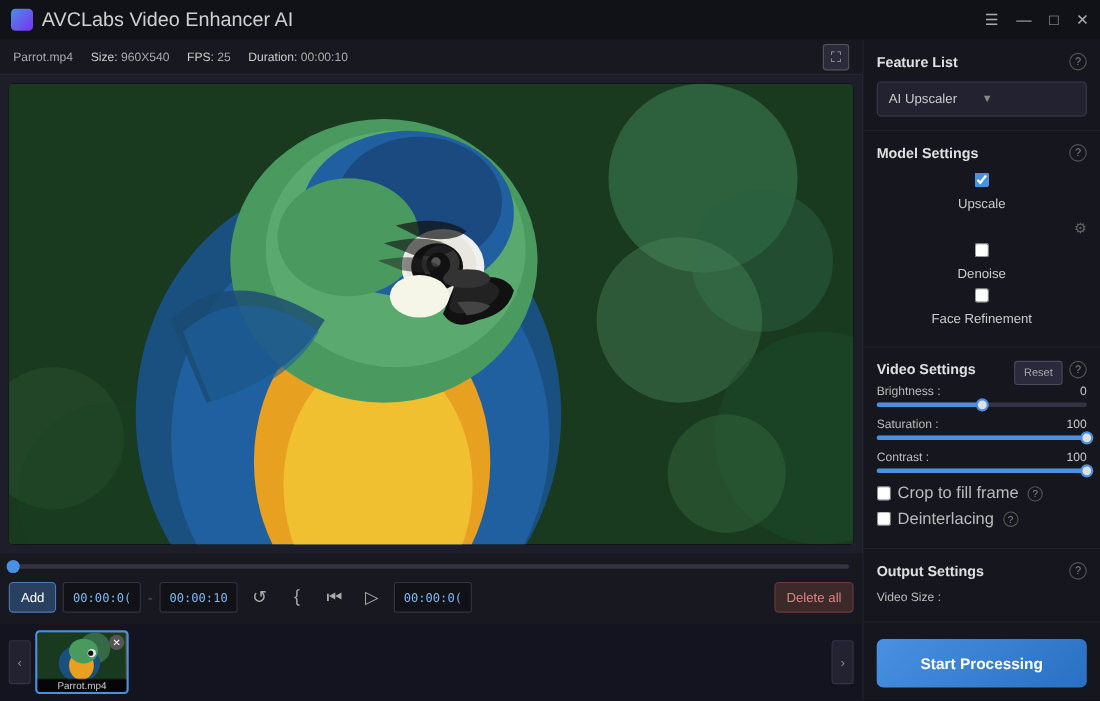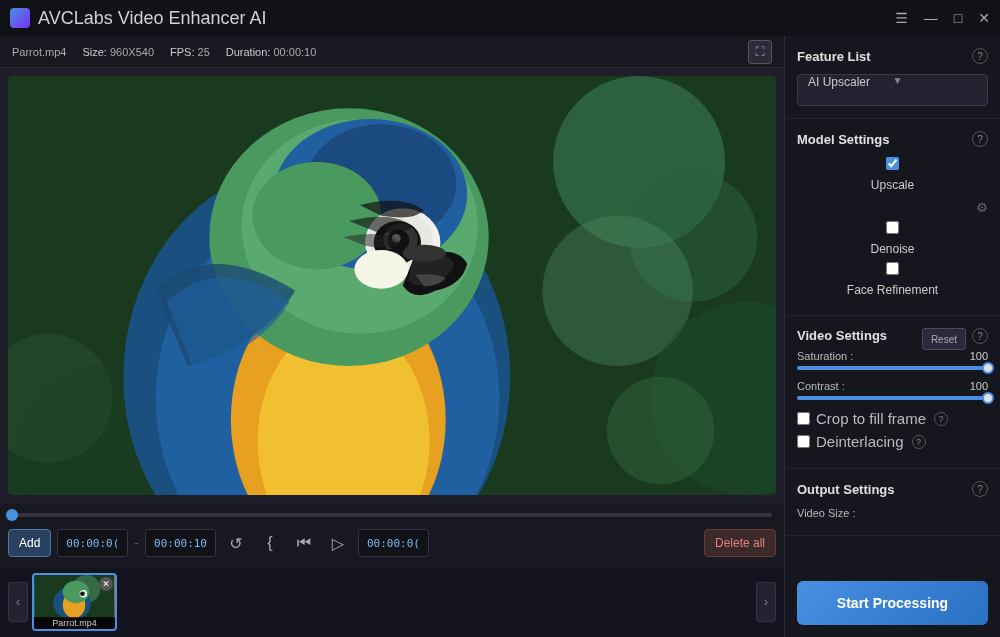--- a/index.html
+++ b/index.html
@@ -304,20 +304,21 @@
       justify-content: center;
       font-size: 10px;
       color: #888;
       cursor: pointer;
       flex-shrink: 0;
     }
 
     
     .feature-dropdown {
       display: flex;
+      align-items: center;
       background: #222230;
       border: 1px solid #3a3a4c;
       border-radius: 4px;
       padding: 0 10px;
       height: 32px;
       cursor: pointer;
     }
     .feature-dropdown span {
       flex: 1;
       font-size: 12px;
@@ -635,20 +636,30 @@
       </div>
     </div>
 
     <div class="panel-section">
       <div class="section-header-with-reset">
         <span class="section-title">Video Settings</span>
         <button class="reset-btn">Reset</button>
         <div class="help-icon" style="margin-left: 6px;">?</div>
       </div>
 
+      <div class="slider-row">
+        <div class="slider-label-row">
+          <span class="slider-label">Brightness :</span>
+          <span class="slider-value">0</span>
+        </div>
+        <div class="slider-track">
+          <div class="slider-fill" style="width: 50%;"></div>
+          <div class="slider-thumb" style="left: 50%;"></div>
+        </div>
+      </div>
 
       <div class="slider-row">
         <div class="slider-label-row">
           <span class="slider-label">Saturation :</span>
           <span class="slider-value">100</span>
         </div>
         <div class="slider-track">
           <div class="slider-fill" style="width: 100%;"></div>
           <div class="slider-thumb" style="left: 100%;"></div>
         </div>

